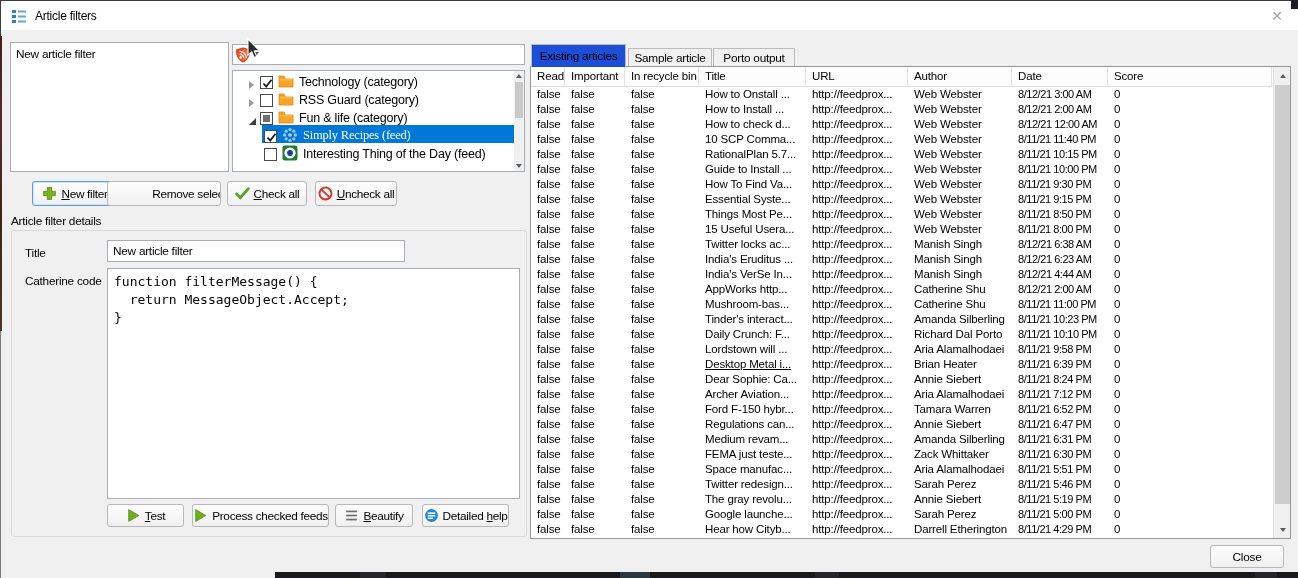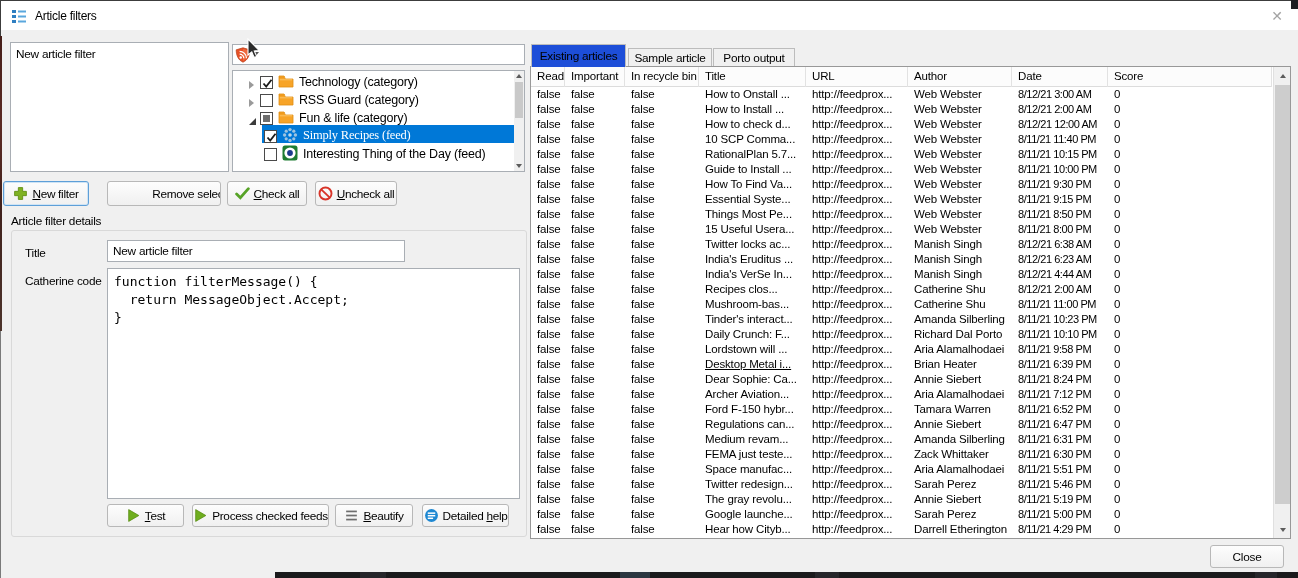--- a/index.html
+++ b/index.html
@@ -232,21 +232,21 @@
         <span class="tri-up"></span>
       </span>
     <div class="tree-thumb" style="top:11px;height:36px;"></div>
     <span class="sb-arrow" style="top:90px;">
         <span class="tri-down"></span>
       </span>
   </div>
 </div>
 
 <div class="list-buttons" id="listButtons">
-    <button class="btn focused" style="left: 3px; width: 86px;">
+    <button class="btn focused" style="left: 32px; width: 86px;">
       <span class="ico"><svg width="15" height="15" viewBox="0 0 14 14">
           <path d="M5 1.5 h4 v3.5 h3.5 v4 H9 v3.5 H5 V9 H1.5 V5 H5 Z" fill="#7fb222" stroke="#5f8c12" stroke-width="0.8"></path>
         </svg></span>
       <span><u>N</u>ew filter</span>
     </button>
     <button class="btn" style="left: 107px; width: 114px; gap: 48px;">
       <span class="ico"><svg width="15" height="15" viewBox="0 0 14 14">
           <rect x="1" y="5" width="12" height="4.4" rx="1.5" fill="#d8352a" stroke="#a82218" stroke-width="0.7"></rect>
         </svg></span>
       <span>Remove selected</span>
@@ -464,21 +464,21 @@
         <div class="td c3" style="width: 107px;">India's VerSe In...</div>
         <div class="td c4" style="width: 102px;">http://feedprox...</div>
         <div class="td c5" style="width: 104px;">Manish Singh</div>
         <div class="td c6" style="width: 96px;">8/12/21 4:44 AM</div>
         <div class="td c7" style="width: 164px;">0</div>
       </div>
       <div class="tr">
         <div class="td c0" style="width: 34px;">false</div>
         <div class="td c1" style="width: 60px;">false</div>
         <div class="td c2" style="width: 74px;">false</div>
-        <div class="td c3" style="width: 107px;">Recipes clos...</div>
+        <div class="td c3" style="width: 107px;">AppWorks http...</div>
         <div class="td c4" style="width: 102px;">http://feedprox...</div>
         <div class="td c5" style="width: 104px;">Catherine Shu</div>
         <div class="td c6" style="width: 96px;">8/12/21 2:00 AM</div>
         <div class="td c7" style="width: 164px;">0</div>
       </div>
       <div class="tr">
         <div class="td c0" style="width: 34px;">false</div>
         <div class="td c1" style="width: 60px;">false</div>
         <div class="td c2" style="width: 74px;">false</div>
         <div class="td c3" style="width: 107px;">Mushroom-bas...</div>

